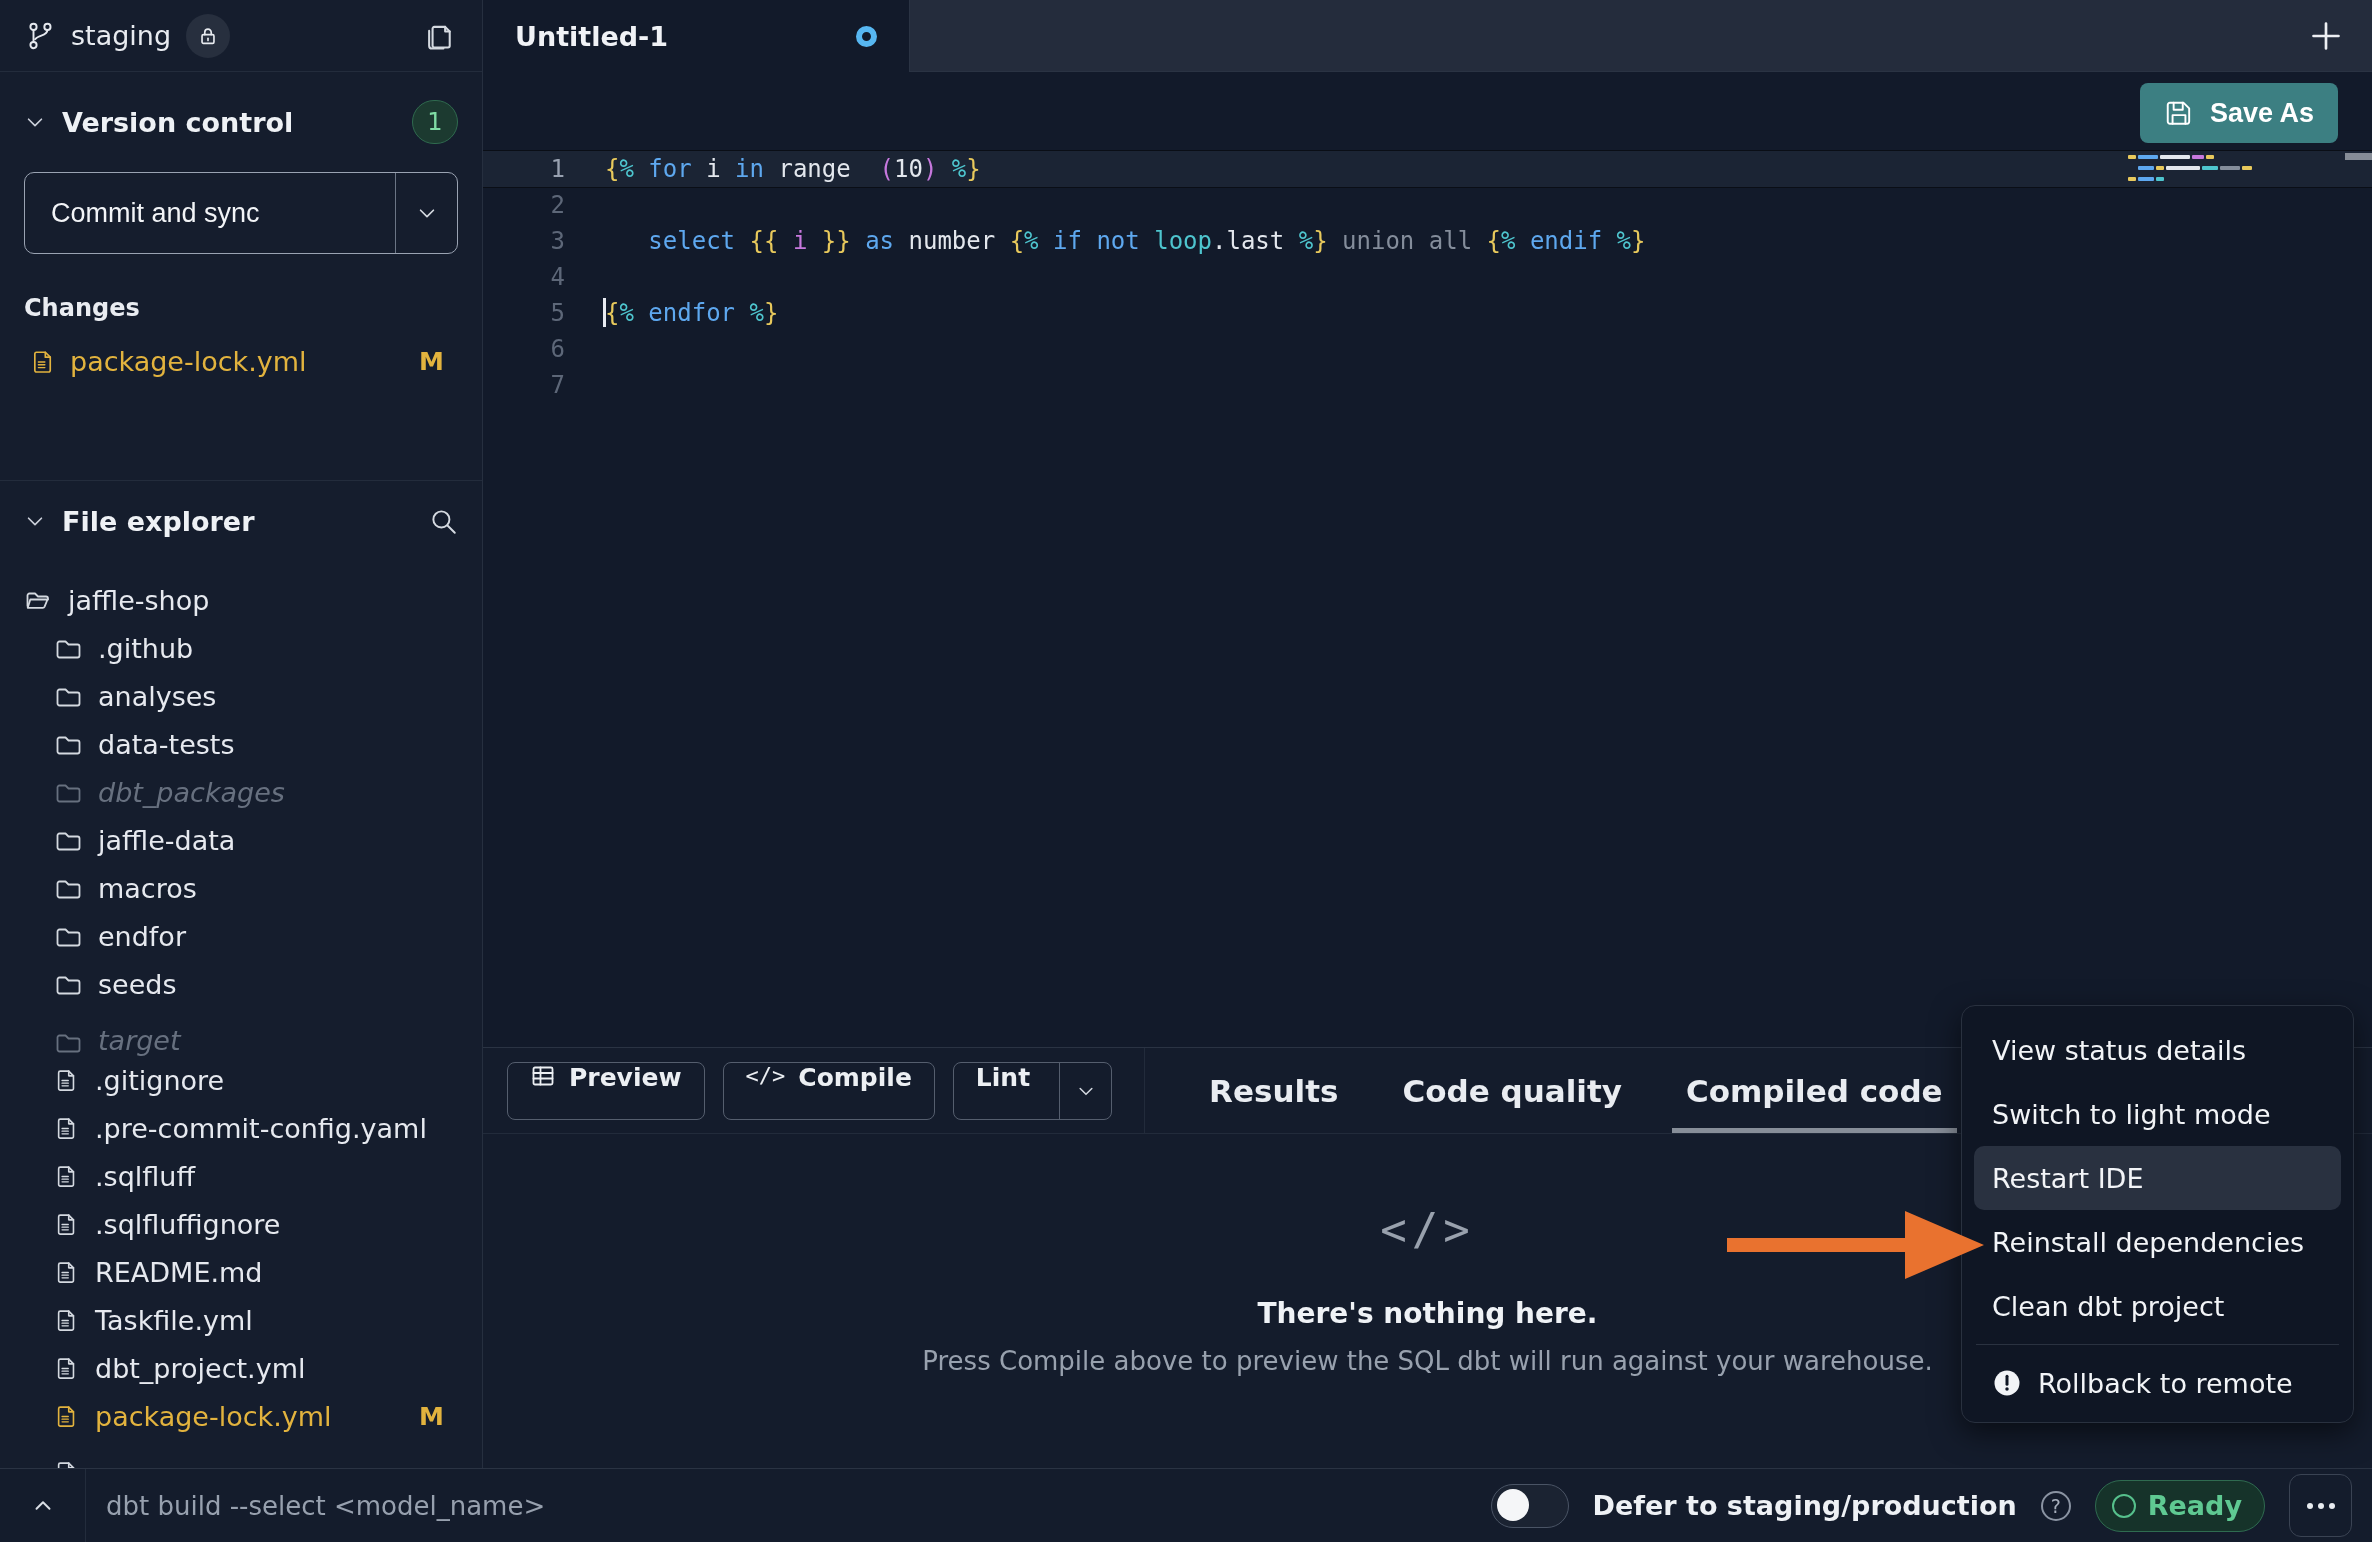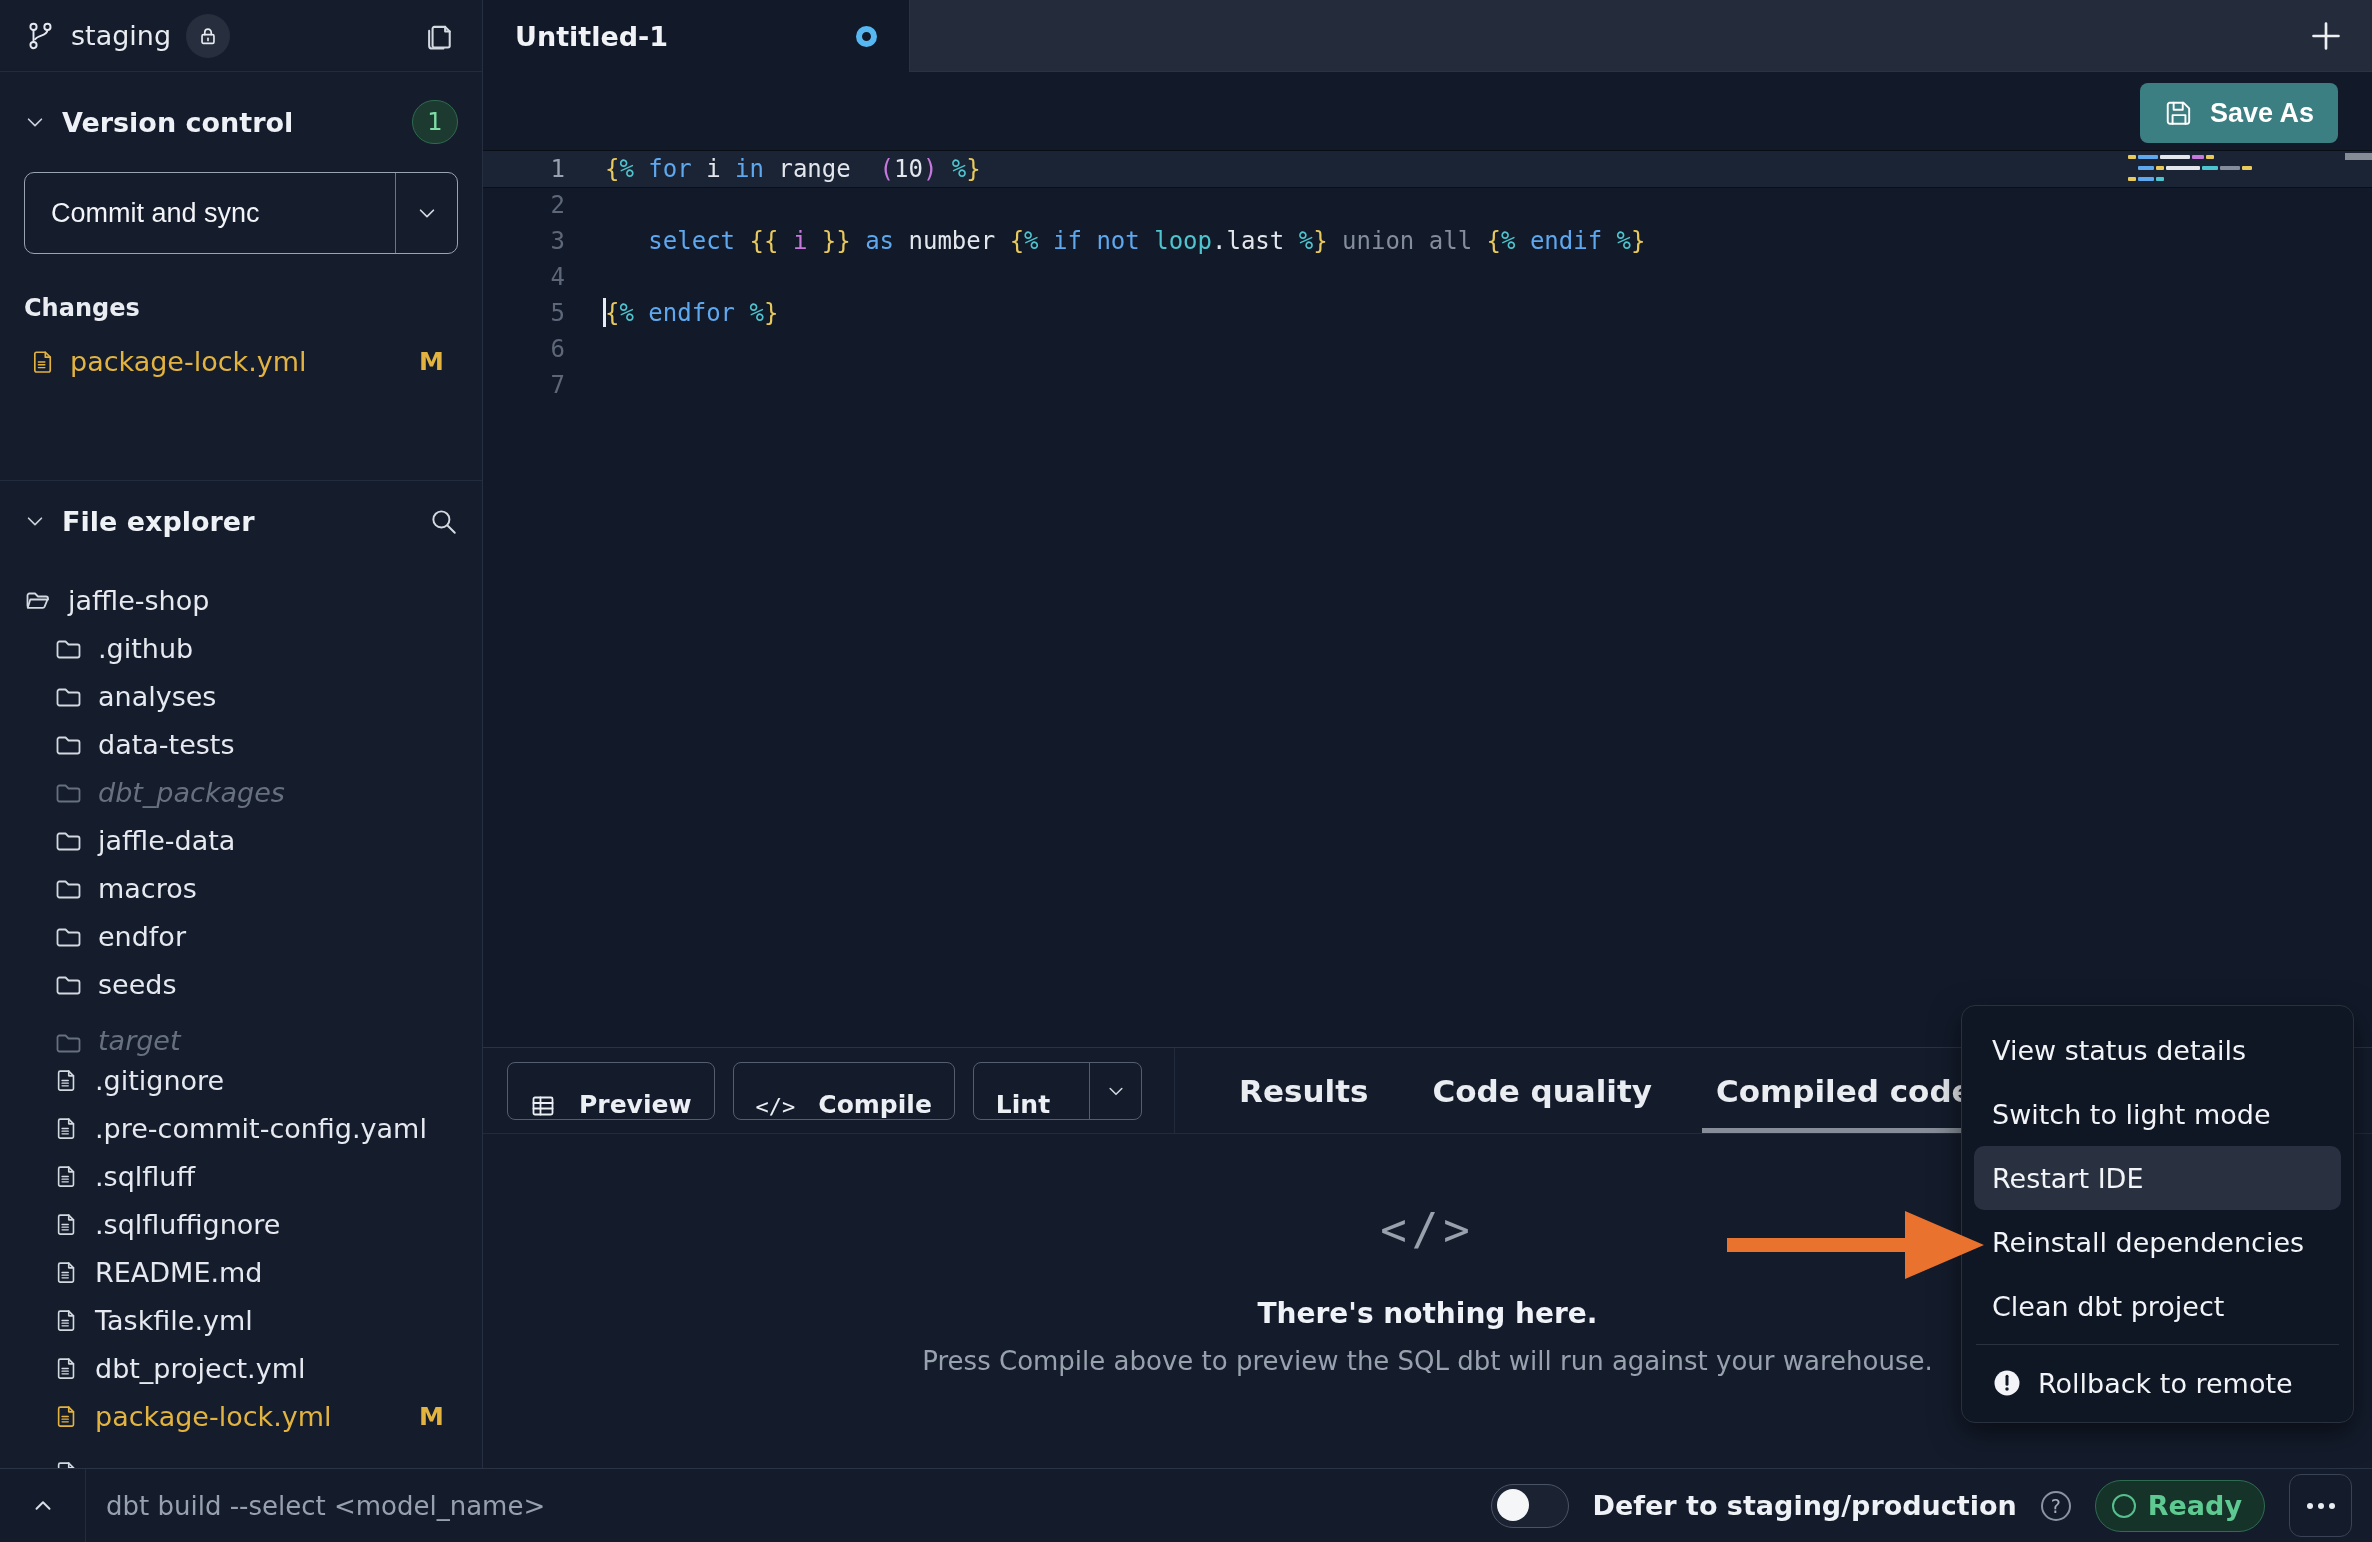--- a/index.html
+++ b/index.html
@@ -85,22 +85,22 @@
   .mm-row { display:flex; gap:2px; margin-bottom:7px; }
   .mm-seg { height:4px; border-radius:1px; }
   .vthumb { position:absolute; top:81px; right:0; width:27px; height:7px; background:#868C96; }
 
   
   .panel { position:absolute; left:483px; right:0; top:1047px; height:421px;
     background:#141C2C; border-top:1px solid #2A3343; }
   .panel-header { height:86px; border-bottom:1px solid #222B3B; display:flex; align-items:center;
     padding-left:24px; position:relative; }
   .pbtn { height:58px; border:1px solid #555E6E; border-radius:8px; background:transparent;
-    color:#ECEFF3; font-size:25px; font-weight:600; display:flex; align-items:flex-end;
-    gap:23px; padding:0 22px; margin-right:18px; font-family:inherit; }
+    color:#ECEFF3; font-size:25px; font-weight:600; display:flex; align-items:flex-start;
+    gap:13px; padding:0 22px; margin-right:18px; font-family:inherit; }
   .pbtn .code-glyph { font-family:"DejaVu Sans Mono",monospace; font-size:22px; font-weight:400; }
   .pbtn.split { padding:0; }
   .pbtn.split .split-label { padding:0 0 0 22px; }
   .pbtn.split .split-caret { width:52px; align-self:stretch; margin-left:16px; border-left:1px solid #555E6E;
     display:flex; align-items:center; justify-content:center; color:#D5DAE1; }
   .vsep { width:1px; align-self:stretch; background:#222B3B; margin-left:14px; }
   .ptabs { display:flex; margin-left:64px; gap:64px; height:100%; align-items:center; }
   .ptab { font-size:31px; font-weight:600; color:#E9ECF1; position:relative; height:100%;
     display:flex; align-items:center; }
   .ptab.active::after { content:""; position:absolute; left:-14px; right:-14px; bottom:0;

